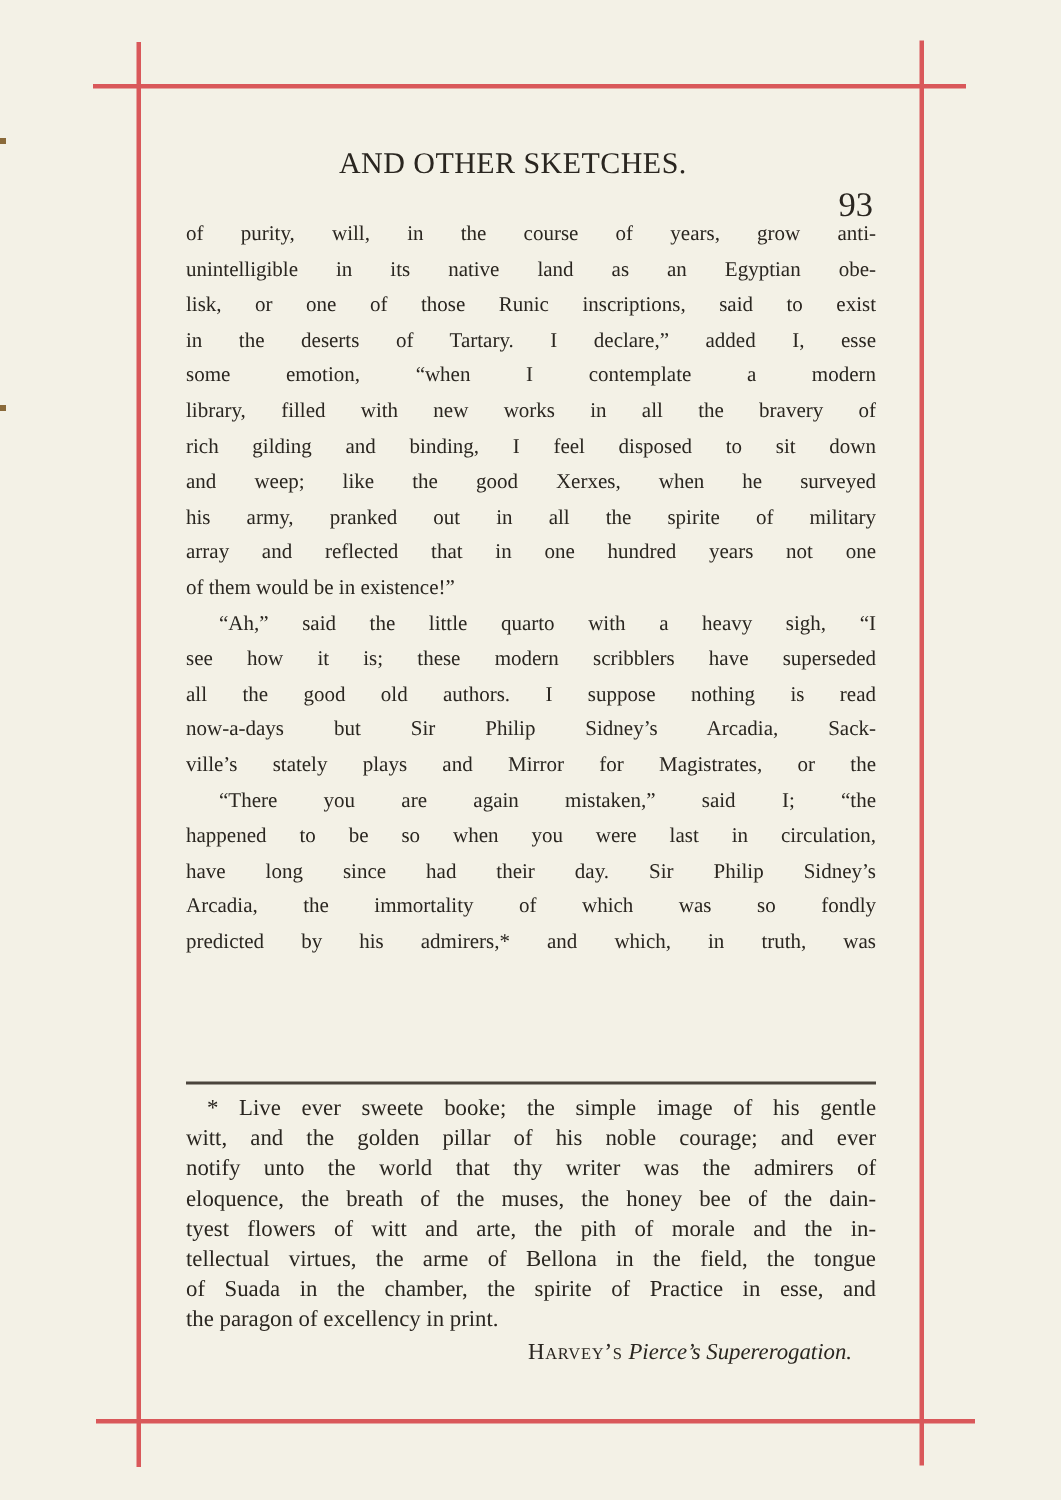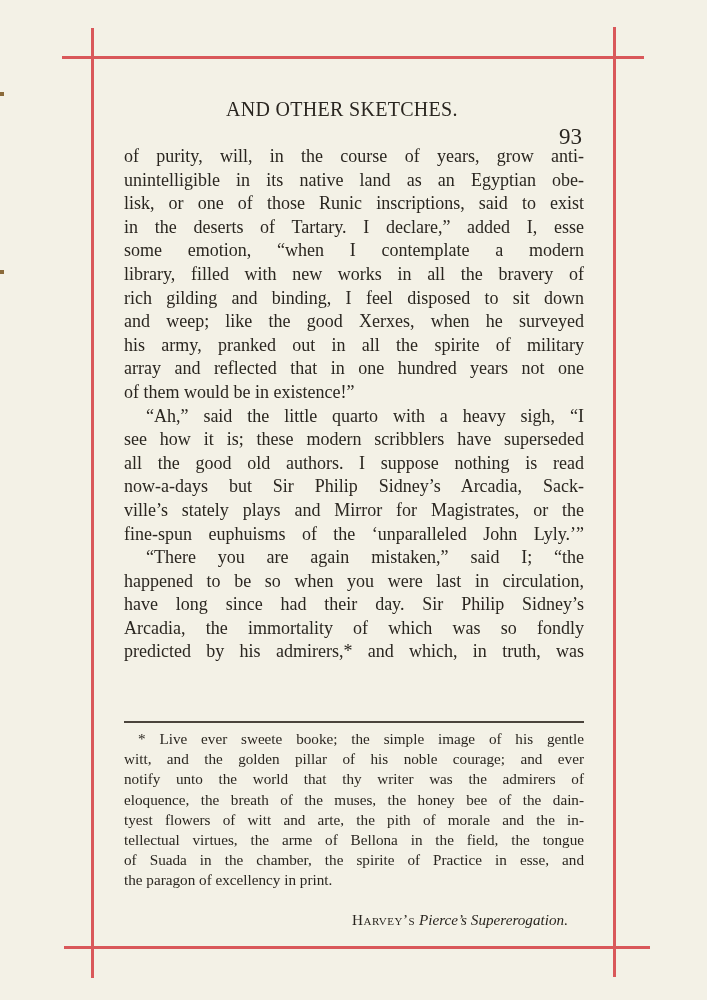--- a/index.html
+++ b/index.html
@@ -18,31 +18,31 @@
   #r-right { left: 613px; top: 27px; height: 950px; }
 
   .page { position: absolute; left: 124px; top: 0; width: 460px; }
   .header { position: absolute; top: 94px; left: 0; width: 460px; height: 30px; }
   .running-title {
     position: absolute; left: 102px; top: 4px;
     font-size: 20px; letter-spacing: 0.3px;
   }
   .page-number { position: absolute; right: 2px; top: 2px; font-size: 23px; margin-top: 28px; }
 
-  .body-text { position: absolute; top: 145px; left: 0; width: 460px; font-size: 18px; }
+  .body-text { position: absolute; top: 145px; left: 0; width: 460px; font-size: 14px; }
   .line { height: 23.6px; line-height: 23.6px; white-space: nowrap; text-align: justify; text-align-last: justify; }
   .line.last { text-align-last: left; }
   .line.indent { padding-left: 22px; }
 
   .fn-rule { position: absolute; left: 0; top: 721px; width: 460px; height: 2px; background: #4a443c; }
   .footnote { position: absolute; top: 729px; left: 0; width: 460px; font-size: 15.2px; }
   .fn-line { height: 20.2px; line-height: 20.2px; white-space: nowrap; text-align: justify; text-align-last: justify; }
   .fn-line.last { text-align-last: left; }
   .fn-line.indent { padding-left: 14px; }
-  .attribution { text-align: right; padding-right: 16px; height: 22px; line-height: 22px; font-size: 15.2px; margin-top: 18px; }
+  .attribution { text-align: right; padding-right: 16px; height: 22px; line-height: 22px; font-size: 15.2px; }
   .sc { font-variant: small-caps; letter-spacing: 0.5px; }
   .it { font-style: italic; }
 
   .margin-mark { position: absolute; left: 0; width: 4px; height: 4px; background: #8a6a3a; }
 </style>
 </head>
 <body>
 
 <div class="rule h" id="r-top"></div>
 <div class="rule h" id="r-bottom"></div>
@@ -68,21 +68,20 @@
     <div class="line">rich gilding and binding, I feel disposed to sit down</div>
     <div class="line">and weep; like the good Xerxes, when he surveyed</div>
     <div class="line">his army, pranked out in all the spirite of military</div>
     <div class="line">array and reflected that in one hundred years not one</div>
     <div class="line last">of them would be in existence!”</div>
     <div class="line indent">“Ah,” said the little quarto with a heavy sigh, “I</div>
     <div class="line">see how it is; these modern scribblers have superseded</div>
     <div class="line">all the good old authors. I suppose nothing is read</div>
     <div class="line">now-a-days but Sir Philip Sidney’s Arcadia, Sack-</div>
     <div class="line">ville’s stately plays and Mirror for Magistrates, or the</div>
-    <div class="line">fine-spun euphuisms of the ‘unparalleled John Lyly.’”</div>
     <div class="line indent">“There you are again mistaken,” said I; “the</div>
     <div class="line">happened to be so when you were last in circulation,</div>
     <div class="line">have long since had their day. Sir Philip Sidney’s</div>
     <div class="line">Arcadia, the immortality of which was so fondly</div>
     <div class="line">predicted by his admirers,* and which, in truth, was</div>
   </div>
 
   <div class="fn-rule"></div>
 
   <div class="footnote">

